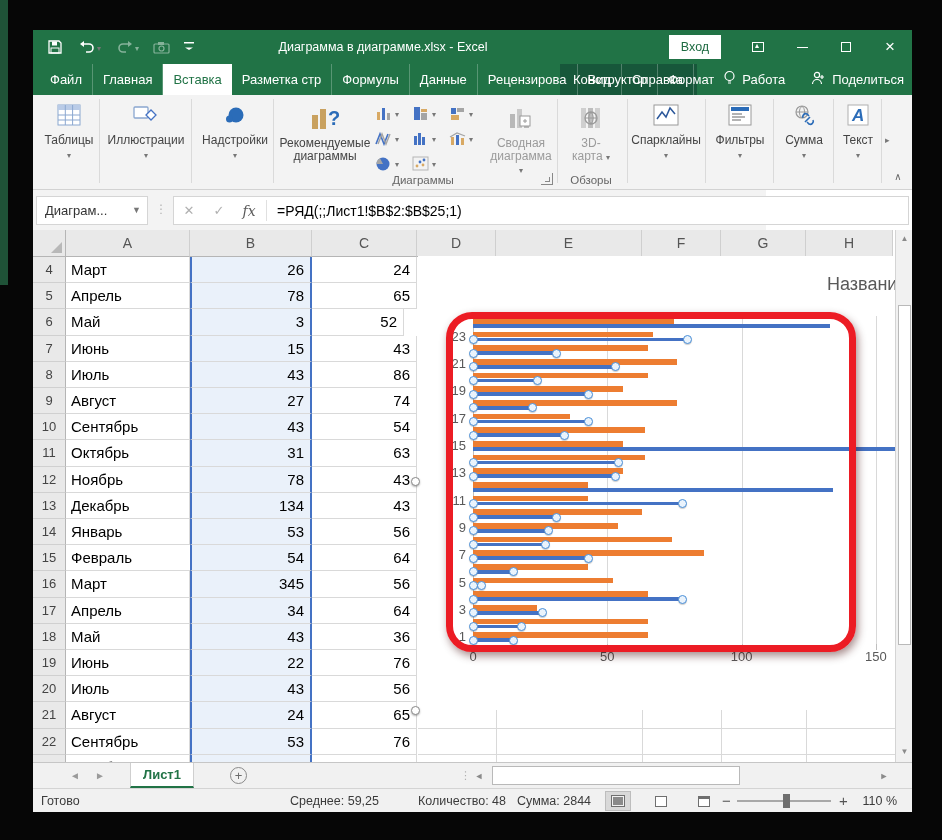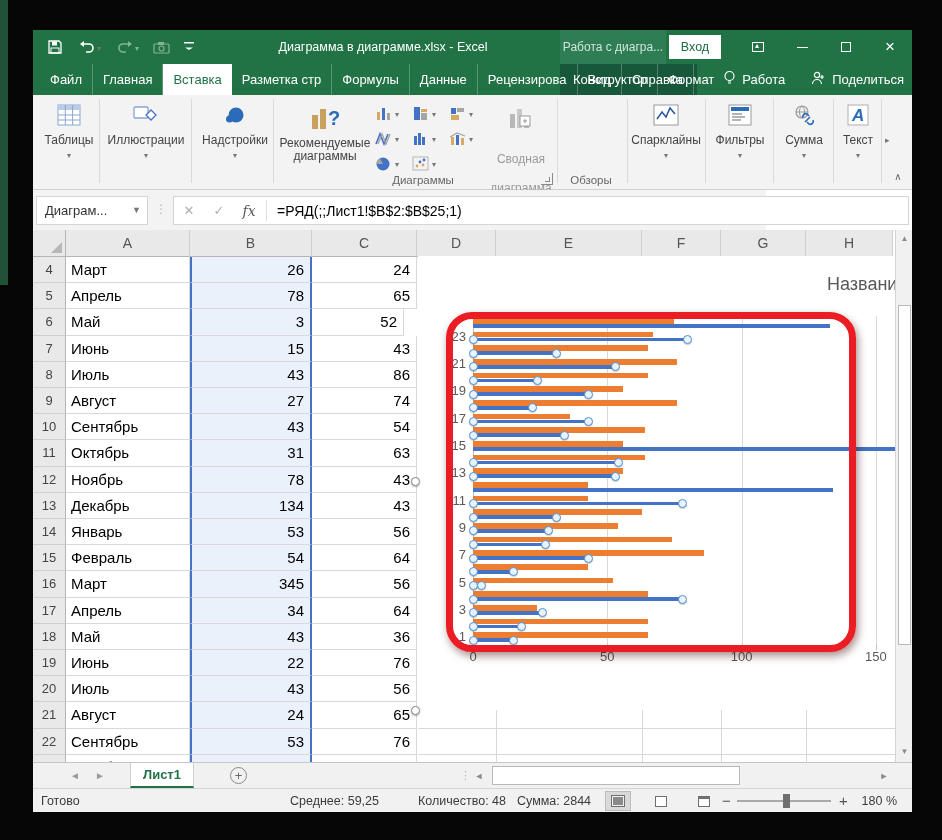--- a/index.html
+++ b/index.html
@@ -33,21 +33,21 @@
   .tab.nosep { border-right:none; }
   .ctx-tabs { position:absolute; left:530px; top:0; height:31px; display:flex; }
   .right-cluster { position:absolute; right:8px; top:0; height:31px; display:flex; align-items:center; gap:6px; color:#fff; font-size:13px; }
 
   
   .ribbon { position:absolute; left:0; top:65px; width:879px; height:95px; background:#f3f3f3; border-bottom:1px solid #d2d2d2; font-size:12px; color:#444; }
   .rsep { position:absolute; top:4px; width:1px; height:84px; background:#dadada; }
   .bigbtn { position:absolute; top:5px; display:flex; flex-direction:column; align-items:center; text-align:center; line-height:13px; }
   .bigbtn .bico { height:30px; display:flex; align-items:center; justify-content:center; margin-bottom:4px; }
   .drop { color:#777; font-size:8px; margin-top:2px; }
-  .grayed { color:#9b9b9b;gap:16px; }
+  .grayed { color:#9b9b9b; }
   .grouplabel { position:absolute; bottom:3px; font-size:11.5px; color:#666; text-align:center; }
   .launcher { position:absolute; bottom:4px; width:12px; height:12px; border-bottom:1px solid #888; border-right:1px solid #888; }
   .launcher:after{ content:""; position:absolute; right:2px; bottom:2px; width:4px; height:4px; border-right:1.5px solid #888; border-bottom:1.5px solid #888; }
   .minigrid { position:absolute; left:342px; top:6px; width:112px; display:grid; grid-template-columns:repeat(3,37px); grid-auto-rows:25px; }
   .minibtn { display:flex; align-items:center; gap:3px; }
   .collapse-ribbon { position:absolute; right:6px; bottom:5px; width:16px; height:14px; color:#666; font-size:10px; text-align:center; line-height:14px; }
 
   
   .fbar { position:absolute; left:0; top:160px; width:733px; height:40px; background:#f3f3f3; }
   .namebox { position:absolute; left:3px; top:6px; width:112px; height:29px; background:#fff; border:1px solid #d5d5d5; font-size:13px; color:#333; line-height:27px; padding-left:8px; }
@@ -151,21 +151,20 @@
             </svg>
         </span>
         <span class="ic">
           <svg width="10" height="12" viewBox="0 0 10 12">
               <rect x="0" y="1" width="10" height="1.5" fill="#fff"></rect>
               <path d="M1 6 L9 6 L5 10 Z" fill="#fff" transform="scale(1,0.6) translate(0,5)"></path>
             </svg>
         </span>
       </div>
       <div class="title-text">Диаграмма в диаграмме.xlsx  -  Excel</div>
-      <div class="ctx-header">Работа с диагра...</div>
       <div class="login-btn">Вход</div>
       <div class="winbtns">
         <div class="winbtn">
             <span class="ico-ribopts"></span>
           </div>
         <div class="winbtn">
             <span class="ico-min"></span>
           </div>
         <div class="winbtn">
             <span class="ico-max"></span>
@@ -339,20 +338,33 @@
               <path d="M15 15 h4 M17 13 v4" stroke="#9a9a9a"></path>
             </svg>
         </span>
         <span>Сводная</span>
         <span><span>диаграмма</span> <span class="drop">▾</span></span>
       </div>
       <div class="grouplabel" style="left:300px; width:180px;">Диаграммы</div>
       <div class="launcher" style="left:508px;"></div>
       <div class="rsep" style="left:524px;"></div>
 
+      <div class="bigbtn grayed" style="left:528px; width:60px; top:8px;">
+        <span class="bico">
+          <svg width="26" height="24" viewBox="0 0 26 24">
+              <rect x="3" y="2" width="5" height="20" fill="#cfcfcf"></rect>
+              <rect x="10" y="2" width="5" height="20" fill="#bdbdbd"></rect>
+              <rect x="17" y="2" width="5" height="20" fill="#cfcfcf"></rect>
+              <circle cx="13" cy="12" r="6" fill="none" stroke="#9a9a9a" stroke-width="1.3"></circle>
+              <path d="M7 12 h12 M13 6 a9 9 0 0 0 0 12 M13 6 a9 9 0 0 1 0 12" fill="none" stroke="#9a9a9a"></path>
+            </svg>
+        </span>
+        <span>3D-</span>
+        <span><span>карта</span> <span class="drop">▾</span></span>
+      </div>
       <div class="grouplabel" style="left:523px; width:70px;">Обзоры</div>
       <div class="rsep" style="left:594px;"></div>
 
       <div class="bigbtn" style="left:598px; width:70px;">
         <span class="bico">
           <svg width="26" height="22" viewBox="0 0 26 22">
               <rect x="1" y="1" width="24" height="20" fill="#fff" stroke="#9a9a9a"></rect>
               <path d="M4 15 l5 -7 l4 5 l4 -9 l5 6" fill="none" stroke="#2b579a" stroke-width="1.5"></path>
             </svg>
         </span>
@@ -673,17 +685,17 @@
       <div class="viewbtn" style="left:615px;">
           <span class="vb-page"></span>
         </div>
       <div class="viewbtn" style="left:658px;">
           <span class="vb-break"></span>
         </div>
       <div class="sb zsign" style="left:689px;">−</div>
       <div class="zoomtrack" style="left:704px;"></div>
       <div class="zoomthumb" style="left:750px;"></div>
       <div class="sb zsign" style="left:806px;">+</div>
-      <div class="sb" style="left:824px; width:40px; text-align:right;">180 %</div>
+      <div class="sb" style="left:824px; width:40px; text-align:right;">110 %</div>
     </div>
 
   </div>
 </div>
 
 </body></html>

